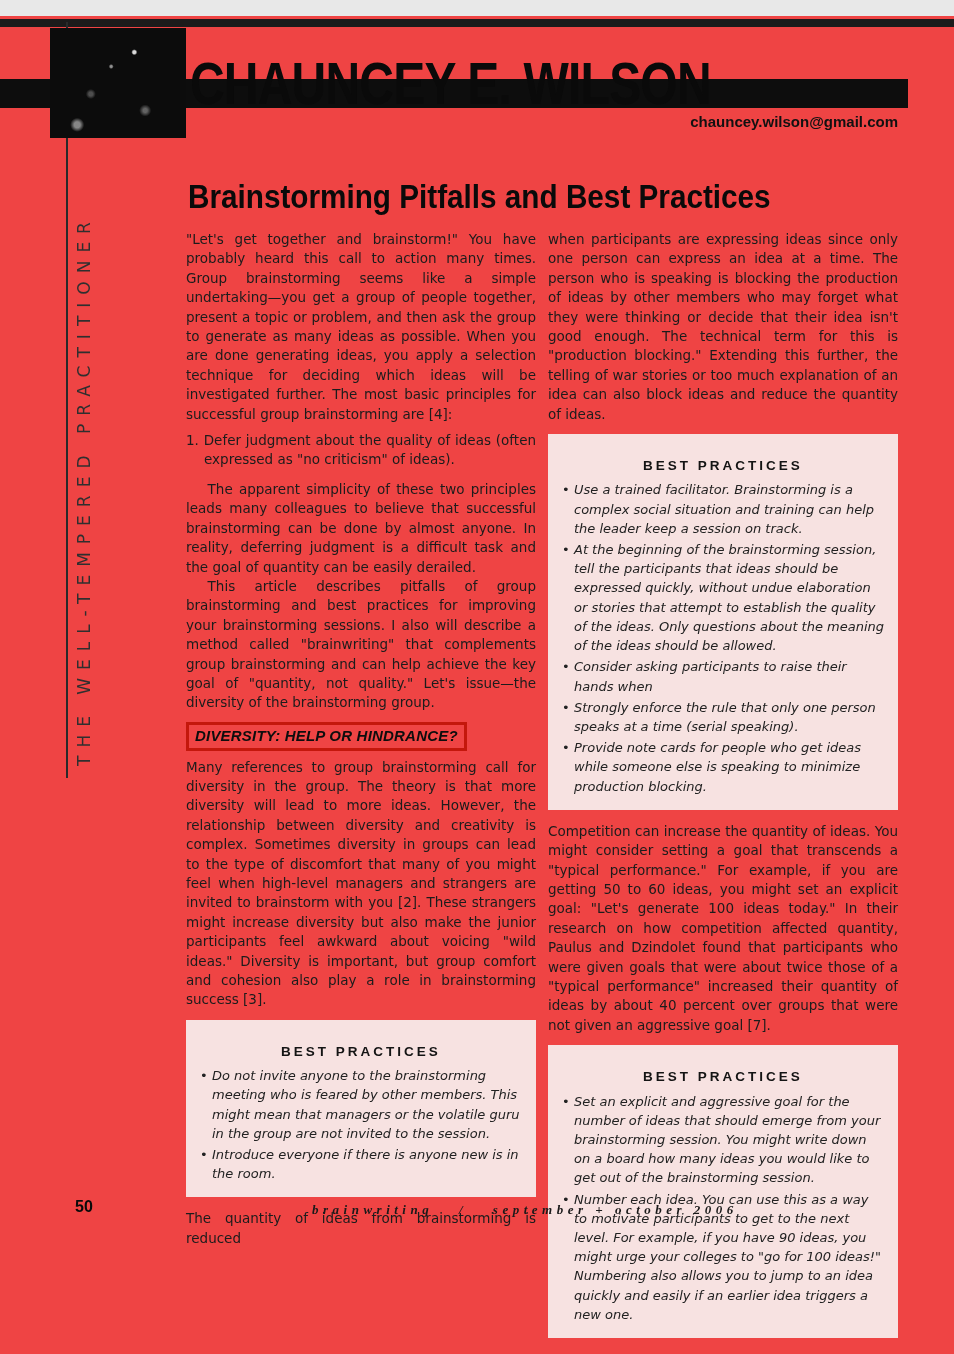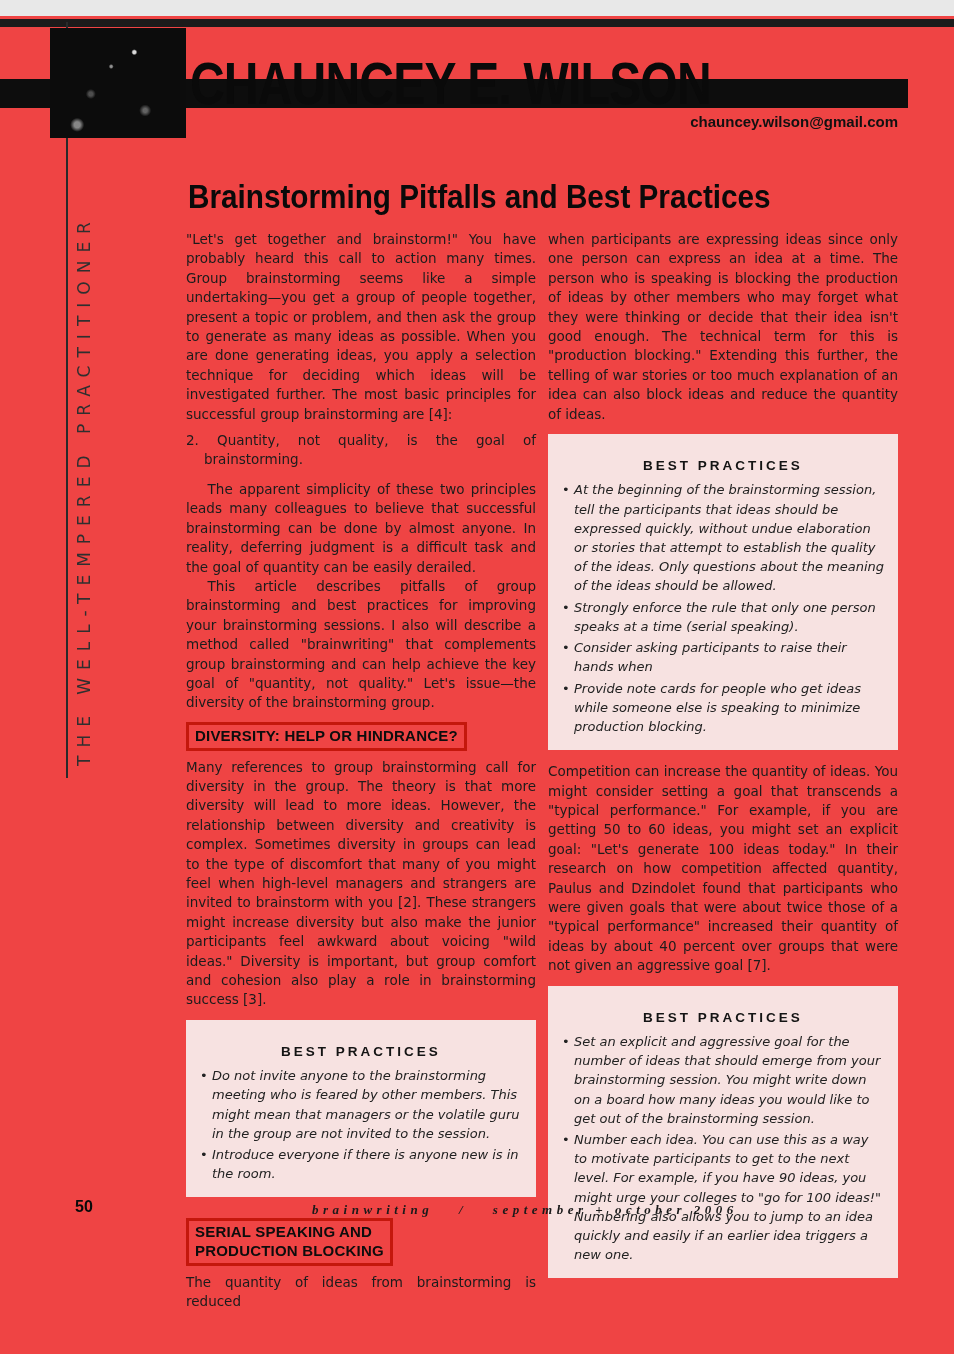--- a/index.html
+++ b/index.html
@@ -55,21 +55,21 @@
   .col p { margin:0; }
   .p-gap { margin-bottom:7px !important; }
   .p-indent { text-indent:1.6em; }
   .num-item { padding-left:18px; text-indent:-18px; margin-bottom:8px; text-align:justify; }
   .num-list { margin-bottom:10px; }
   
   .sec-head {
     display:inline-block; border:3px solid #c4170c; padding:2px 6px;
     font-family:"Liberation Sans", sans-serif; font-weight:bold; font-size:15px;
     line-height:1.25; color:#0d0d0d; white-space:pre-line; text-align:left;
-    margin:9px 0 7px 0; letter-spacing:.2px;
+    margin:9px 0 7px 0; letter-spacing:.2px;font-style:italic;
   }
   
   .bp-box {
     background:#f7e2e1; padding:22px 13px 12px 13px; margin:10px 0 12px 0;
   }
   .bp-head {
     text-align:center; font-family:"Liberation Sans", sans-serif; font-weight:bold;
     font-size:13.5px; letter-spacing:3px; margin-bottom:5px; color:#141414;
   }
   .bp-item {
@@ -101,43 +101,42 @@
   <div class="author-name">CHAUNCEY E. WILSON</div>
   <div class="email">chauncey.wilson@gmail.com</div>
 
   <div class="series-vert">THE WELL-TEMPERED PRACTITIONER</div>
 
   <h1 class="article-title" style="margin:0;">Brainstorming Pitfalls and Best Practices</h1>
 
   <div class="col col-left">
     <p class="p-gap">"Let's get together and brainstorm!" You have probably heard this call to action many times. Group brainstorming seems like a simple undertaking—you get a group of people together, present a topic or problem, and then ask the group to generate as many ideas as possible. When you are done generating ideas, you apply a selection technique for deciding which ideas will be investigated further. The most basic principles for successful group brainstorming are [4]:</p>
     <div class="num-list">
-      <div class="num-item">2. Quantity, not quality, is the goal of brainstorming.</div>
+      <div class="num-item">1. Defer judgment about the quality of ideas (often expressed as "no criticism" of ideas).</div>
     </div>
     <p class="p-indent">The apparent simplicity of these two principles leads many colleagues to believe that successful brainstorming can be done by almost anyone. In reality, deferring judgment is a difficult task and the goal of quantity can be easily derailed.</p>
     <p class="p-indent">This article describes pitfalls of group brainstorming and best practices for improving your brainstorming sessions. I also will describe a method called "brainwriting" that complements group brainstorming and can help achieve the key goal of "quantity, not quality." Let's issue—the diversity of the brainstorming group.</p>
     <div class="sec-head">DIVERSITY: HELP OR HINDRANCE?</div>
     <p>Many references to group brainstorming call for diversity in the group. The theory is that more diversity will lead to more ideas. However, the relationship between diversity and creativity is complex. Sometimes diversity in groups can lead to the type of discomfort that many of you might feel when high-level managers and strangers are invited to brainstorm with you [2]. These strangers might increase diversity but also make the junior participants feel awkward about voicing "wild ideas." Diversity is important, but group comfort and cohesion also play a role in brainstorming success [3].</p>
     <div class="bp-box">
       <div class="bp-head">BEST PRACTICES</div>
       <div class="bp-item">Do not invite anyone to the brainstorming meeting who is feared by other members. This might mean that managers or the volatile guru in the group are not invited to the session.</div>
       <div class="bp-item">Introduce everyone if there is anyone new is in the room.</div>
     </div>
-    <div class="sec-head">SERIAL SPEAKING AND
-PRODUCTION BLOCKING</div>
     <p>The quantity of ideas from brainstorming is reduced</p>
   </div>
 
   <div class="col col-right">
     <p>when participants are expressing ideas since only one person can express an idea at a time. The person who is speaking is blocking the production of ideas by other members who may forget what they were thinking or decide that their idea isn't good enough. The technical term for this is "production blocking." Extending this further, the telling of war stories or too much explanation of an idea can also block ideas and reduce the quantity of ideas.</p>
     <div class="bp-box">
       <div class="bp-head">BEST PRACTICES</div>
+      <div class="bp-item">Use a trained facilitator. Brainstorming is a complex social situation and training can help the leader keep a session on track.</div>
       <div class="bp-item">At the beginning of the brainstorming session, tell the participants that ideas should be expressed quickly, without undue elaboration or stories that attempt to establish the quality of the ideas. Only questions about the meaning of the ideas should be allowed.</div>
+      <div class="bp-item">Consider asking participants to raise their hands when</div>
       <div class="bp-item">Strongly enforce the rule that only one person speaks at a time (serial speaking).</div>
-      <div class="bp-item">Consider asking participants to raise their hands when</div>
       <div class="bp-item">Provide note cards for people who get ideas while someone else is speaking to minimize production blocking.</div>
     </div>
     <p class="p-gap">Competition can increase the quantity of ideas. You might consider setting a goal that transcends a "typical performance." For example, if you are getting 50 to 60 ideas, you might set an explicit goal: "Let's generate 100 ideas today." In their research on how competition affected quantity, Paulus and Dzindolet found that participants who were given goals that were about twice those of a "typical performance" increased their quantity of ideas by about 40 percent over groups that were not given an aggressive goal [7].</p>
     <div class="bp-box">
       <div class="bp-head">BEST PRACTICES</div>
       <div class="bp-item">Set an explicit and aggressive goal for the number of ideas that should emerge from your brainstorming session. You might write down on a board how many ideas you would like to get out of the brainstorming session.</div>
       <div class="bp-item">Number each idea. You can use this as a way to motivate participants to get to the next level. For example, if you have 90 ideas, you might urge your colleges to "go for 100 ideas!" Numbering also allows you to jump to an idea quickly and easily if an earlier idea triggers a new one.</div>
     </div>
   </div>
 

